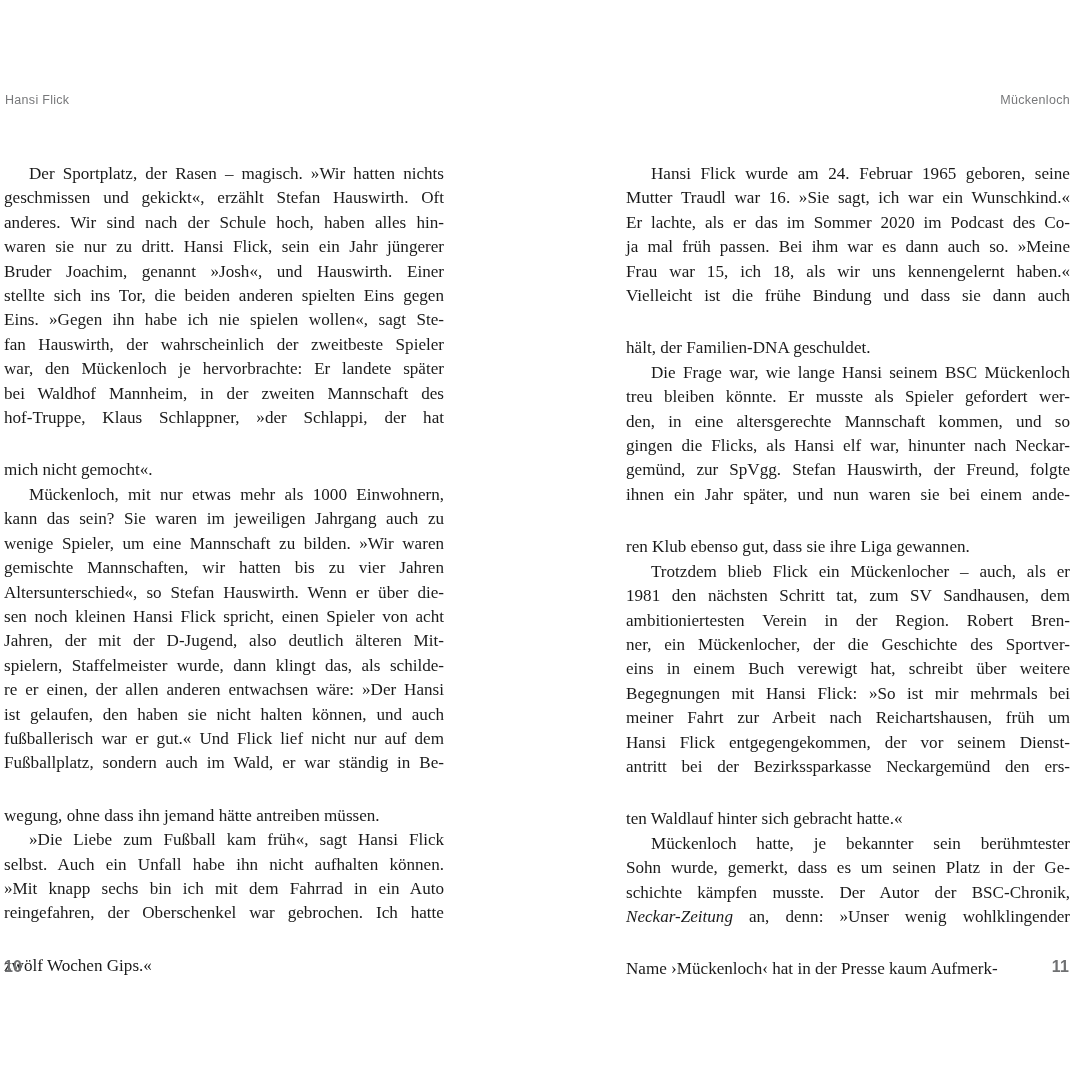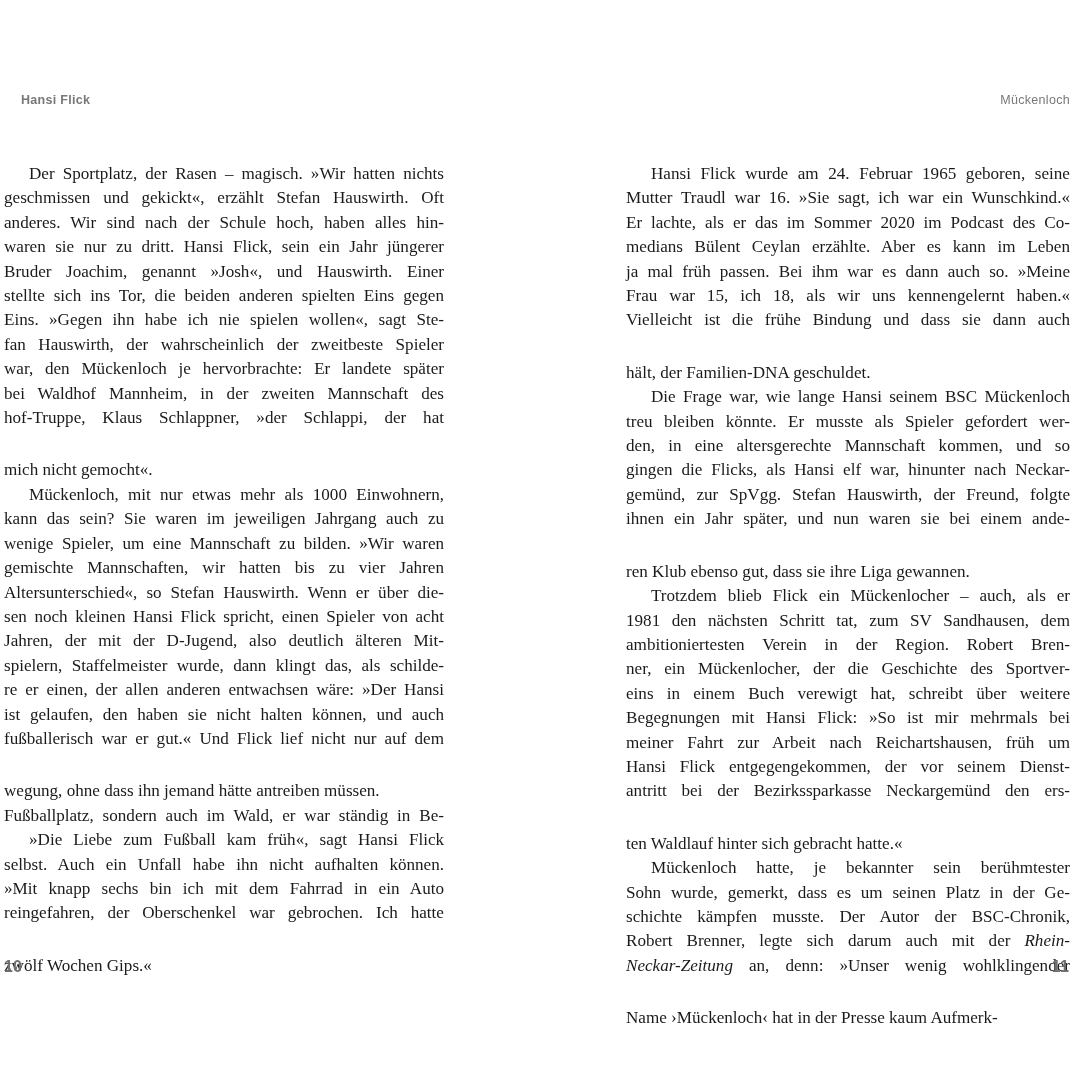--- a/index.html
+++ b/index.html
@@ -20,21 +20,21 @@
   
   .runhead {
     position: absolute;
     top: 93px;
     font-family: "Liberation Sans", "DejaVu Sans", sans-serif;
     font-size: 12.5px;
     letter-spacing: 0.3px;
     color: #77787a;
     white-space: nowrap;
   }
-  .runhead.left  { left: 21px; font-weight: bold; }
+  .runhead.left  { left: 5px; }
   .runhead.right { right: 0px; text-align: right; }
 
   
   .folio {
     position: absolute;
     top: 958px;
     font-family: Liberation Sans, sans-serif;
     font-size: 16px;
     font-weight: 700;
     letter-spacing: 0.2px;
@@ -106,38 +106,37 @@
       <span class="line"><span class="w">kann</span> <span class="w">das</span> <span class="w">sein?</span> <span class="w">Sie</span> <span class="w">waren</span> <span class="w">im</span> <span class="w">jeweiligen</span> <span class="w">Jahrgang</span> <span class="w">auch</span> <span class="w">zu</span></span>
       <span class="line"><span class="w">wenige</span> <span class="w">Spieler,</span> <span class="w">um</span> <span class="w">eine</span> <span class="w">Mannschaft</span> <span class="w">zu</span> <span class="w">bilden.</span> <span class="w">»Wir</span> <span class="w">waren</span></span>
       <span class="line"><span class="w">gemischte</span> <span class="w">Mannschaften,</span> <span class="w">wir</span> <span class="w">hatten</span> <span class="w">bis</span> <span class="w">zu</span> <span class="w">vier</span> <span class="w">Jahren</span></span>
       <span class="line"><span class="w">Altersunterschied«,</span> <span class="w">so</span> <span class="w">Stefan</span> <span class="w">Hauswirth.</span> <span class="w">Wenn</span> <span class="w">er</span> <span class="w">über</span> <span class="w">die-</span></span>
       <span class="line"><span class="w">sen</span> <span class="w">noch</span> <span class="w">kleinen</span> <span class="w">Hansi</span> <span class="w">Flick</span> <span class="w">spricht,</span> <span class="w">einen</span> <span class="w">Spieler</span> <span class="w">von</span> <span class="w">acht</span></span>
       <span class="line"><span class="w">Jahren,</span> <span class="w">der</span> <span class="w">mit</span> <span class="w">der</span> <span class="w">D-Jugend,</span> <span class="w">also</span> <span class="w">deutlich</span> <span class="w">älteren</span> <span class="w">Mit-</span></span>
       <span class="line"><span class="w">spielern,</span> <span class="w">Staffelmeister</span> <span class="w">wurde,</span> <span class="w">dann</span> <span class="w">klingt</span> <span class="w">das,</span> <span class="w">als</span> <span class="w">schilde-</span></span>
       <span class="line"><span class="w">re</span> <span class="w">er</span> <span class="w">einen,</span> <span class="w">der</span> <span class="w">allen</span> <span class="w">anderen</span> <span class="w">entwachsen</span> <span class="w">wäre:</span> <span class="w">»Der</span> <span class="w">Hansi</span></span>
       <span class="line"><span class="w">ist</span> <span class="w">gelaufen,</span> <span class="w">den</span> <span class="w">haben</span> <span class="w">sie</span> <span class="w">nicht</span> <span class="w">halten</span> <span class="w">können,</span> <span class="w">und</span> <span class="w">auch</span></span>
       <span class="line"><span class="w">fußballerisch</span> <span class="w">war</span> <span class="w">er</span> <span class="w">gut.«</span> <span class="w">Und</span> <span class="w">Flick</span> <span class="w">lief</span> <span class="w">nicht</span> <span class="w">nur</span> <span class="w">auf</span> <span class="w">dem</span></span>
+      <span class="line"><span class="w">Fußballplatz,</span> <span class="w">sondern</span> <span class="w">auch</span> <span class="w">im</span> <span class="w">Wald,</span> <span class="w">er</span> <span class="w">war</span> <span class="w">ständig</span> <span class="w">in</span> <span class="w">Be-</span></span>
       <span class="line last"><span class="w">wegung,</span> <span class="w">ohne</span> <span class="w">dass</span> <span class="w">ihn</span> <span class="w">jemand</span> <span class="w">hätte</span> <span class="w">antreiben</span> <span class="w">müssen.</span></span>
-      <span class="line"><span class="w">Fußballplatz,</span> <span class="w">sondern</span> <span class="w">auch</span> <span class="w">im</span> <span class="w">Wald,</span> <span class="w">er</span> <span class="w">war</span> <span class="w">ständig</span> <span class="w">in</span> <span class="w">Be-</span></span>
     </p>
     <p class="para">
       <span class="line indent"><span class="w">»Die</span> <span class="w">Liebe</span> <span class="w">zum</span> <span class="w">Fußball</span> <span class="w">kam</span> <span class="w">früh«,</span> <span class="w">sagt</span> <span class="w">Hansi</span> <span class="w">Flick</span></span>
       <span class="line"><span class="w">selbst.</span> <span class="w">Auch</span> <span class="w">ein</span> <span class="w">Unfall</span> <span class="w">habe</span> <span class="w">ihn</span> <span class="w">nicht</span> <span class="w">aufhalten</span> <span class="w">können.</span></span>
       <span class="line"><span class="w">»Mit</span> <span class="w">knapp</span> <span class="w">sechs</span> <span class="w">bin</span> <span class="w">ich</span> <span class="w">mit</span> <span class="w">dem</span> <span class="w">Fahrrad</span> <span class="w">in</span> <span class="w">ein</span> <span class="w">Auto</span></span>
       <span class="line"><span class="w">reingefahren,</span> <span class="w">der</span> <span class="w">Oberschenkel</span> <span class="w">war</span> <span class="w">gebrochen.</span> <span class="w">Ich</span> <span class="w">hatte</span></span>
       <span class="line last"><span class="w">zwölf</span> <span class="w">Wochen</span> <span class="w">Gips.«</span></span>
     </p>
   </div>
 
 <div class="column right" id="col-right">
     <p class="para">
       <span class="line indent"><span class="w">Hansi</span> <span class="w">Flick</span> <span class="w">wurde</span> <span class="w">am</span> <span class="w">24.</span> <span class="w">Februar</span> <span class="w">1965</span> <span class="w">geboren,</span> <span class="w">seine</span></span>
       <span class="line"><span class="w">Mutter</span> <span class="w">Traudl</span> <span class="w">war</span> <span class="w">16.</span> <span class="w">»Sie</span> <span class="w">sagt,</span> <span class="w">ich</span> <span class="w">war</span> <span class="w">ein</span> <span class="w">Wunschkind.«</span></span>
       <span class="line"><span class="w">Er</span> <span class="w">lachte,</span> <span class="w">als</span> <span class="w">er</span> <span class="w">das</span> <span class="w">im</span> <span class="w">Sommer</span> <span class="w">2020</span> <span class="w">im</span> <span class="w">Podcast</span> <span class="w">des</span> <span class="w">Co-</span></span>
-      <span class="line"><span class="w">medians</span> <span class="w">Bülent</span> <span class="w">Ceylan</span> <span class="w">erzählte.</span> <span class="w">Aber</span> <span class="w">es</span> <span class="w">kann</span> <span class="w">im</span> <span class="w">Leben</span></span>
       <span class="line"><span class="w">ja</span> <span class="w">mal</span> <span class="w">früh</span> <span class="w">passen.</span> <span class="w">Bei</span> <span class="w">ihm</span> <span class="w">war</span> <span class="w">es</span> <span class="w">dann</span> <span class="w">auch</span> <span class="w">so.</span> <span class="w">»Meine</span></span>
       <span class="line"><span class="w">Frau</span> <span class="w">war</span> <span class="w">15,</span> <span class="w">ich</span> <span class="w">18,</span> <span class="w">als</span> <span class="w">wir</span> <span class="w">uns</span> <span class="w">kennengelernt</span> <span class="w">haben.«</span></span>
       <span class="line"><span class="w">Vielleicht</span> <span class="w">ist</span> <span class="w">die</span> <span class="w">frühe</span> <span class="w">Bindung</span> <span class="w">und</span> <span class="w">dass</span> <span class="w">sie</span> <span class="w">dann</span> <span class="w">auch</span></span>
       <span class="line last"><span class="w">hält,</span> <span class="w">der</span> <span class="w">Familien-DNA</span> <span class="w">geschuldet.</span></span>
     </p>
     <p class="para">
       <span class="line indent"><span class="w">Die</span> <span class="w">Frage</span> <span class="w">war,</span> <span class="w">wie</span> <span class="w">lange</span> <span class="w">Hansi</span> <span class="w">seinem</span> <span class="w">BSC</span> <span class="w">Mückenloch</span></span>
       <span class="line"><span class="w">treu</span> <span class="w">bleiben</span> <span class="w">könnte.</span> <span class="w">Er</span> <span class="w">musste</span> <span class="w">als</span> <span class="w">Spieler</span> <span class="w">gefordert</span> <span class="w">wer-</span></span>
       <span class="line"><span class="w">den,</span> <span class="w">in</span> <span class="w">eine</span> <span class="w">altersgerechte</span> <span class="w">Mannschaft</span> <span class="w">kommen,</span> <span class="w">und</span> <span class="w">so</span></span>
       <span class="line"><span class="w">gingen</span> <span class="w">die</span> <span class="w">Flicks,</span> <span class="w">als</span> <span class="w">Hansi</span> <span class="w">elf</span> <span class="w">war,</span> <span class="w">hinunter</span> <span class="w">nach</span> <span class="w">Neckar-</span></span>
@@ -154,21 +153,20 @@
       <span class="line"><span class="w">Begegnungen</span> <span class="w">mit</span> <span class="w">Hansi</span> <span class="w">Flick:</span> <span class="w">»So</span> <span class="w">ist</span> <span class="w">mir</span> <span class="w">mehrmals</span> <span class="w">bei</span></span>
       <span class="line"><span class="w">meiner</span> <span class="w">Fahrt</span> <span class="w">zur</span> <span class="w">Arbeit</span> <span class="w">nach</span> <span class="w">Reichartshausen,</span> <span class="w">früh</span> <span class="w">um</span></span>
       <span class="line"><span class="w">Hansi</span> <span class="w">Flick</span> <span class="w">entgegengekommen,</span> <span class="w">der</span> <span class="w">vor</span> <span class="w">seinem</span> <span class="w">Dienst-</span></span>
       <span class="line"><span class="w">antritt</span> <span class="w">bei</span> <span class="w">der</span> <span class="w">Bezirkssparkasse</span> <span class="w">Neckargemünd</span> <span class="w">den</span> <span class="w">ers-</span></span>
       <span class="line last"><span class="w">ten</span> <span class="w">Waldlauf</span> <span class="w">hinter</span> <span class="w">sich</span> <span class="w">gebracht</span> <span class="w">hatte.«</span></span>
     </p>
     <p class="para">
       <span class="line indent"><span class="w">Mückenloch</span> <span class="w">hatte,</span> <span class="w">je</span> <span class="w">bekannter</span> <span class="w">sein</span> <span class="w">berühmtester</span></span>
       <span class="line"><span class="w">Sohn</span> <span class="w">wurde,</span> <span class="w">gemerkt,</span> <span class="w">dass</span> <span class="w">es</span> <span class="w">um</span> <span class="w">seinen</span> <span class="w">Platz</span> <span class="w">in</span> <span class="w">der</span> <span class="w">Ge-</span></span>
       <span class="line"><span class="w">schichte</span> <span class="w">kämpfen</span> <span class="w">musste.</span> <span class="w">Der</span> <span class="w">Autor</span> <span class="w">der</span> <span class="w">BSC-Chronik,</span></span>
-      <span class="line"><span class="w">Robert</span> <span class="w">Brenner,</span> <span class="w">legte</span> <span class="w">sich</span> <span class="w">darum</span> <span class="w">auch</span> <span class="w">mit</span> <span class="w">der</span> <span class="it"><span class="w">Rhein-</span></span></span>
       <span class="line"><span class="it"><span class="w">Neckar-Zeitung</span></span> <span class="w">an,</span> <span class="w">denn:</span> <span class="w">»Unser</span> <span class="w">wenig</span> <span class="w">wohlklingender</span></span>
       <span class="line last"><span class="w">Name</span> <span class="w">›Mückenloch‹</span> <span class="w">hat</span> <span class="w">in</span> <span class="w">der</span> <span class="w">Presse</span> <span class="w">kaum</span> <span class="w">Aufmerk-</span></span>
     </p>
   </div>
 
 <div class="folio left">10</div>
 
 <div class="folio right">11</div>
 
 </body></html>

